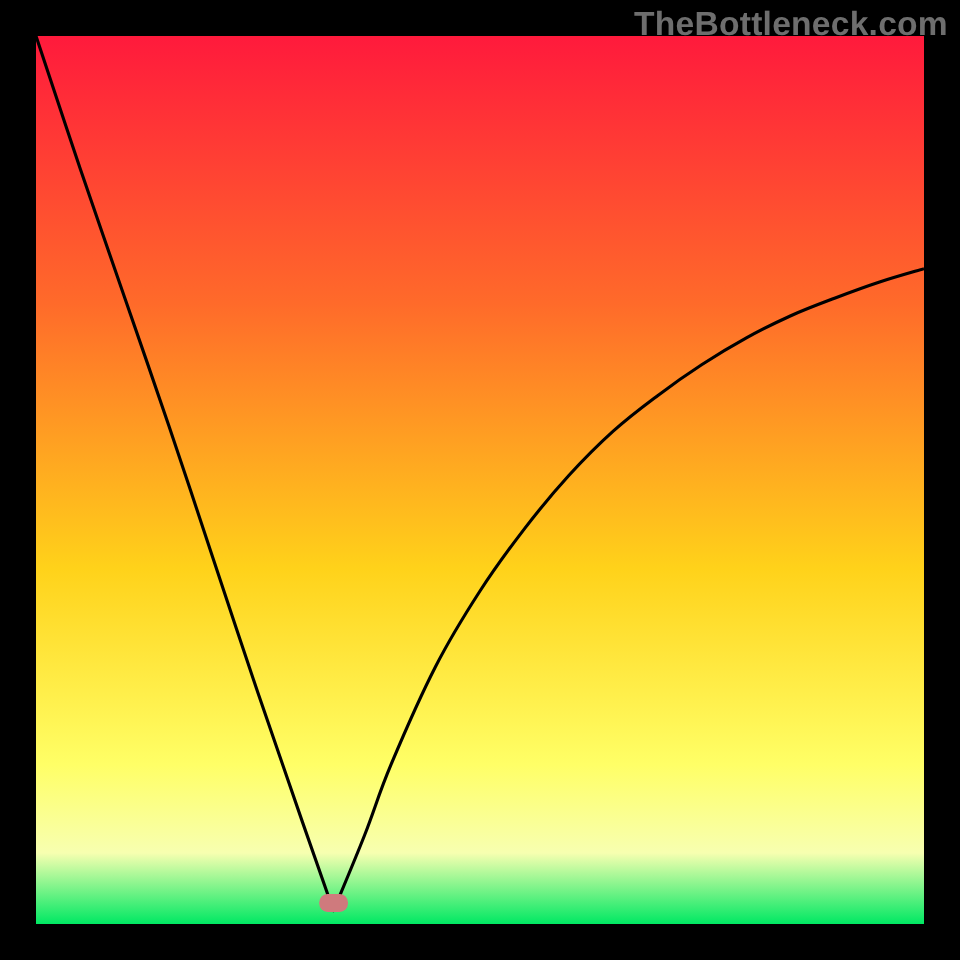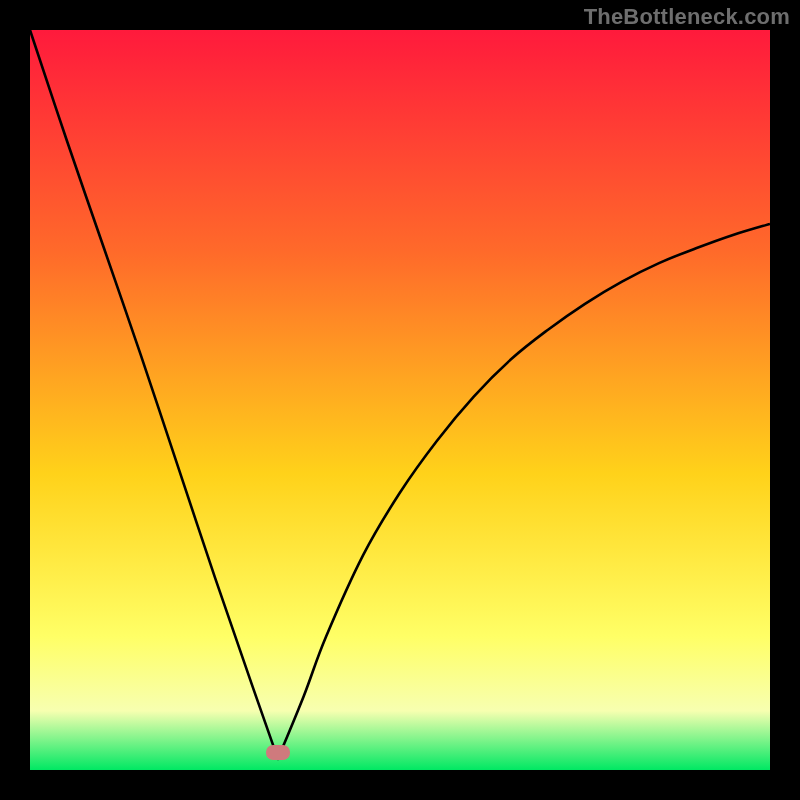--- a/index.html
+++ b/index.html
@@ -16,21 +16,21 @@
     top: 0;
     width: 800px;
     height: 800px;
     background: #000;
   }
   .watermark {
     position: absolute;
     top: 4px;
     right: 10px;
     font-family: Arial, Helvetica, sans-serif;
-    font-size: 22px;
+    font-size: 28px;
     font-weight: 600;
     color: #6e6e6e;
     letter-spacing: 0.2px;
     user-select: none;
   }
   svg.plot {
     position: absolute;
     left: 30px;
     top: 30px;
     width: 740px;

